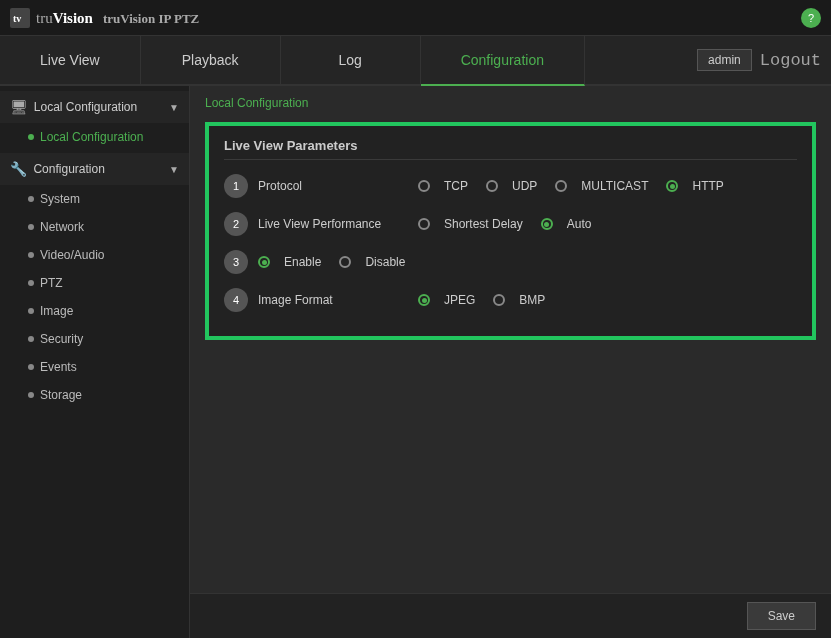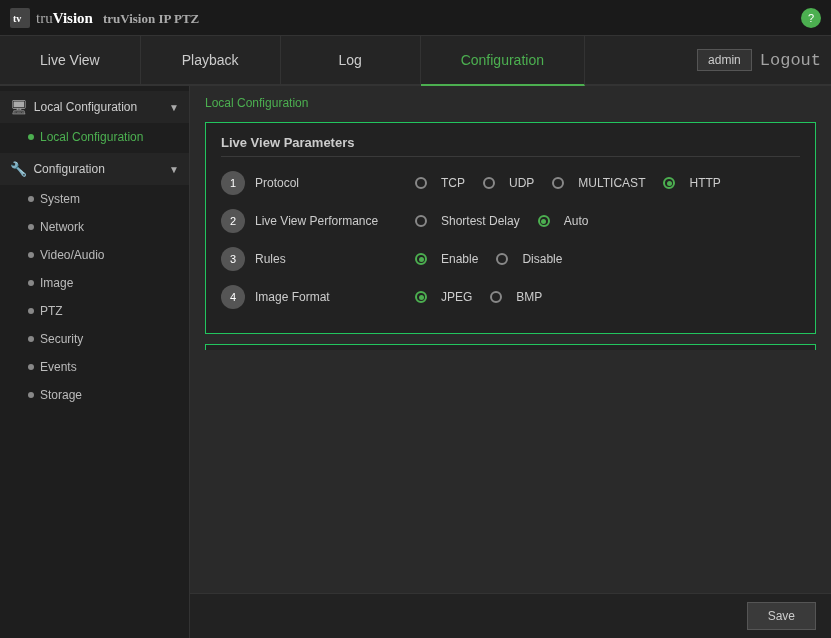--- a/index.html
+++ b/index.html
@@ -160,21 +160,21 @@
     
     .breadcrumb {
       color: #4caf50;
       font-size: 12px;
       margin-bottom: 12px;
     }
 
     
     .panel {
       background: #222;
-      border: 1px solid #22c55e;
+      border: 4px solid #22c55e;
       margin-bottom: 10px;
       padding: 12px 15px;
     }
     .panel-title {
       color: #ccc;
       font-size: 13px;
       font-weight: bold;
       margin-bottom: 12px;
       padding-bottom: 6px;
       border-bottom: 1px solid #3a3a3a;
@@ -332,25 +332,25 @@
         <div class="sidebar-item">
           <span class="dot"></span>
           <span>Network</span>
         </div>
         <div class="sidebar-item">
           <span class="dot"></span>
           <span>Video/Audio</span>
         </div>
         <div class="sidebar-item">
           <span class="dot"></span>
+          <span>PTZ</span>
+        </div>
+        <div class="sidebar-item">
+          <span class="dot"></span>
           <span>Image</span>
-        </div>
-        <div class="sidebar-item">
-          <span class="dot"></span>
-          <span>PTZ</span>
         </div>
         <div class="sidebar-item">
           <span class="dot"></span>
           <span>Security</span>
         </div>
         <div class="sidebar-item">
           <span class="dot"></span>
           <span>Events</span>
         </div>
         <div class="sidebar-item">
@@ -402,21 +402,20 @@
             </label>
             <label class="radio-option">
               <div class="radio-circle selected"></div>
               <span>Auto</span>
             </label>
           </div>
         </div>
 
         <div class="form-row">
           <div class="row-num">3</div>
-          <div class="row-label">Rules</div>
           <div class="row-options">
             <label class="radio-option">
               <div class="radio-circle selected"></div>
               <span>Enable</span>
             </label>
             <label class="radio-option">
               <div class="radio-circle"></div>
               <span>Disable</span>
             </label>
           </div>

